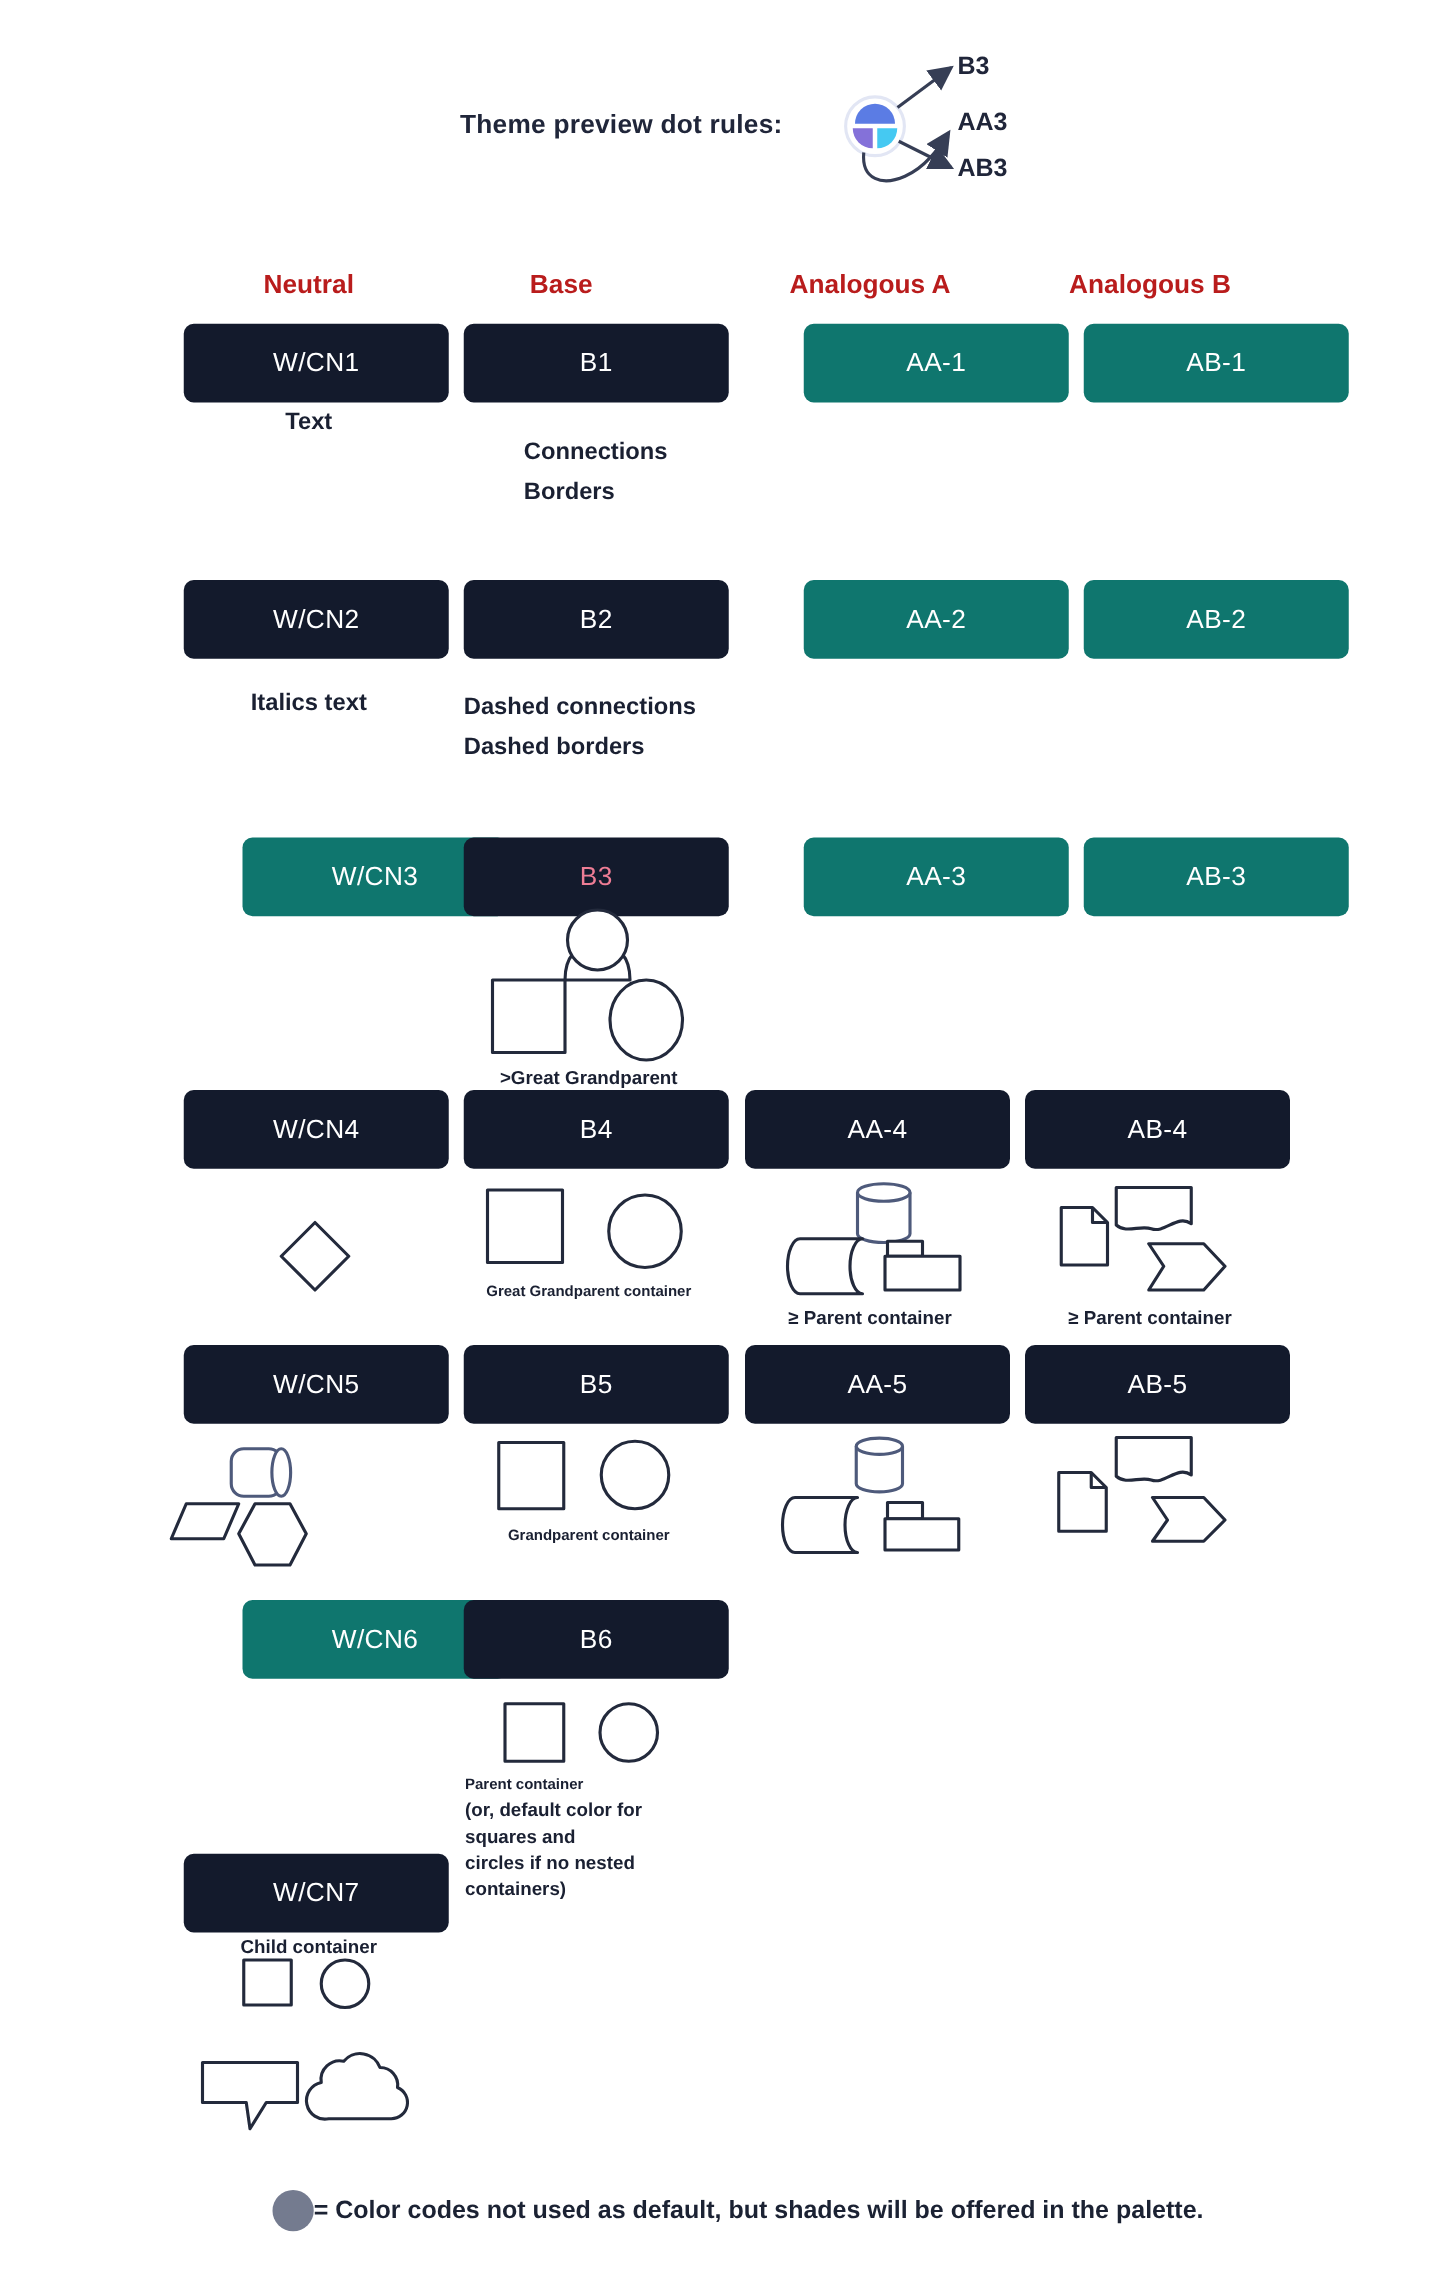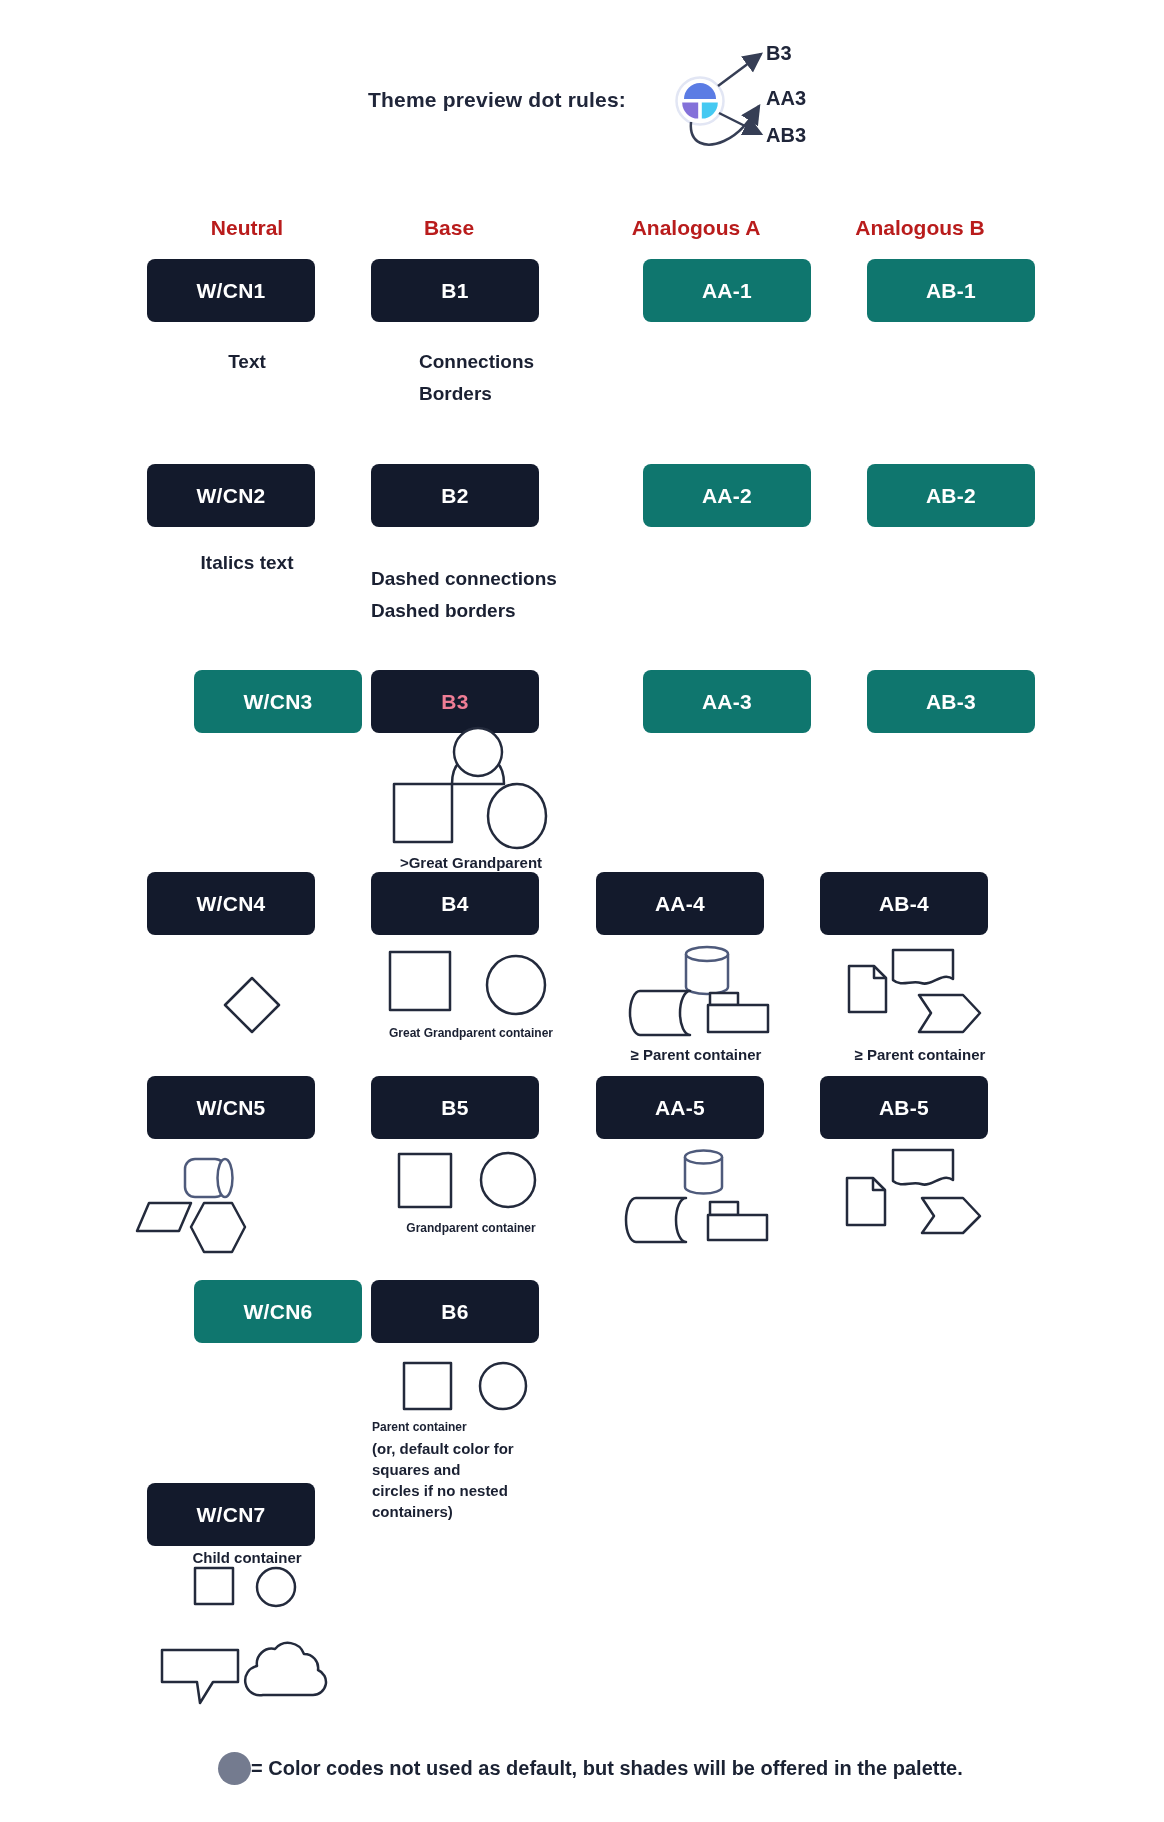--- a/index.html
+++ b/index.html
@@ -12,23 +12,23 @@
   .title { position:absolute; left:368px; top:88px; font-size:21px; font-weight:700; color:#20263A; letter-spacing:0.2px; }
   .dot-svg { position:absolute; left:664px; top:64px; overflow:visible; }
   .arrows-svg { position:absolute; left:640px; top:30px; overflow:visible; }
   .dot-label { position:absolute; left:766px; font-size:20px; font-weight:700; color:#20263A; }
   .dot-label.l1 { top:42px; } .dot-label.l2 { top:87px; } .dot-label.l3 { top:124px; }
   
   .col-header { position:absolute; top:216px; width:200px; text-align:center; font-size:21px; font-weight:700; color:#b91c1c; }
   
   .cell { position:absolute; width:200px; }
   .swatch {
-    width:168px; height:63px; border-radius:8px;
+    width:212px; height:63px; border-radius:8px;
     display:flex; align-items:center; justify-content:center;
-    font-size:21px; font-weight:700; color:#ffffff; letter-spacing:0.3px;
+    font-size:21px; font-weight:400; color:#ffffff; letter-spacing:0.3px;
   }
   .swatch.dark { background:#131A2C; }
   .swatch.gray { background:#0f766e;margin-left:47px; }
   .swatch .pink { color:#EE7D95; }
   .cap { font-weight:700; color:#1A2032; }
   .cap-lg { font-size:19px; line-height:32px; }
   .cap-md { font-size:12px; line-height:21px; }
   .cap-sm { font-size:15px; line-height:21px; }
   .cap-center { text-align:center; }
   .cap-left { text-align:left; }
@@ -71,21 +71,21 @@
   <div class="dot-label l2">AA3</div>
   <div class="dot-label l3">AB3</div>
 
   <div class="col-header" style="left:147px">Neutral</div>
   <div class="col-header" style="left:349px">Base</div>
   <div class="col-header" style="left:596px">Analogous A</div>
   <div class="col-header" style="left:820px">Analogous B</div>
 
   <div class="cell" style="left:147px; top:259px">
     <div class="swatch dark">W/CN1</div>
-    <div class="cap cap-lg cap-center" style="margin-top:24px">Text</div>
+    <div class="cap cap-lg cap-center" style="">Text</div>
   </div>
   <div class="cell" style="left:371px; top:259px">
     <div class="swatch dark">B1</div>
     <div class="cap cap-lg cap-left indent-48" style="margin-top:24px">
       <div>Connections</div>
       <div>Borders</div>
     </div>
   </div>
   <div class="cell" style="left:596px; top:259px">
     <div class="swatch gray">AA-1</div>
@@ -93,21 +93,21 @@
   <div class="cell" style="left:820px; top:259px">
     <div class="swatch gray">AB-1</div>
   </div>
 
   <div class="cell" style="left:147px; top:464px">
     <div class="swatch dark">W/CN2</div>
     <div class="cap cap-lg cap-center" style="margin-top:20px">Italics text</div>
   </div>
   <div class="cell" style="left:371px; top:464px">
     <div class="swatch dark">B2</div>
-    <div class="cap cap-lg cap-left" style="margin-top:36px">
+    <div class="cap cap-lg cap-left" style="margin-top:23px">
       <div>Dashed connections</div>
       <div>Dashed borders</div>
     </div>
   </div>
   <div class="cell" style="left:596px; top:464px">
     <div class="swatch gray">AA-2</div>
   </div>
   <div class="cell" style="left:820px; top:464px">
     <div class="swatch gray">AB-2</div>
   </div>

